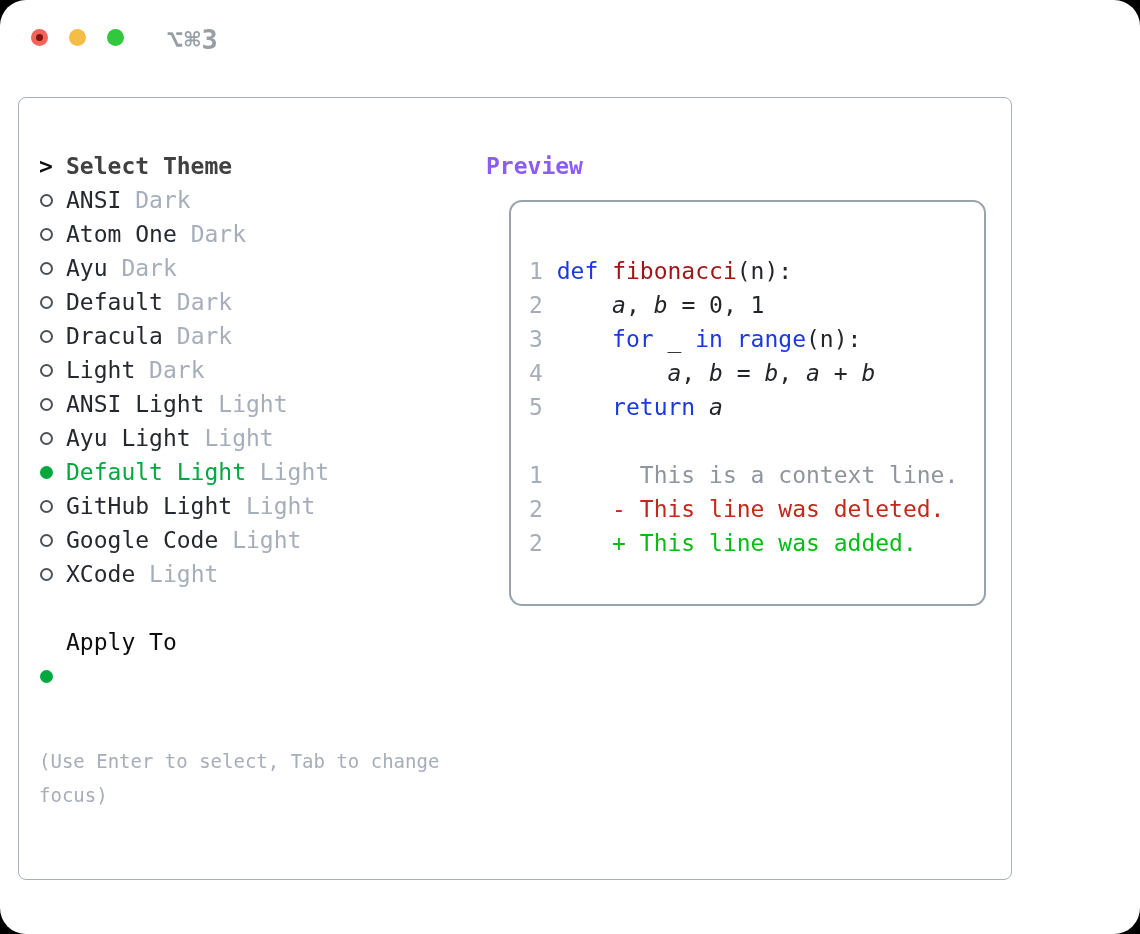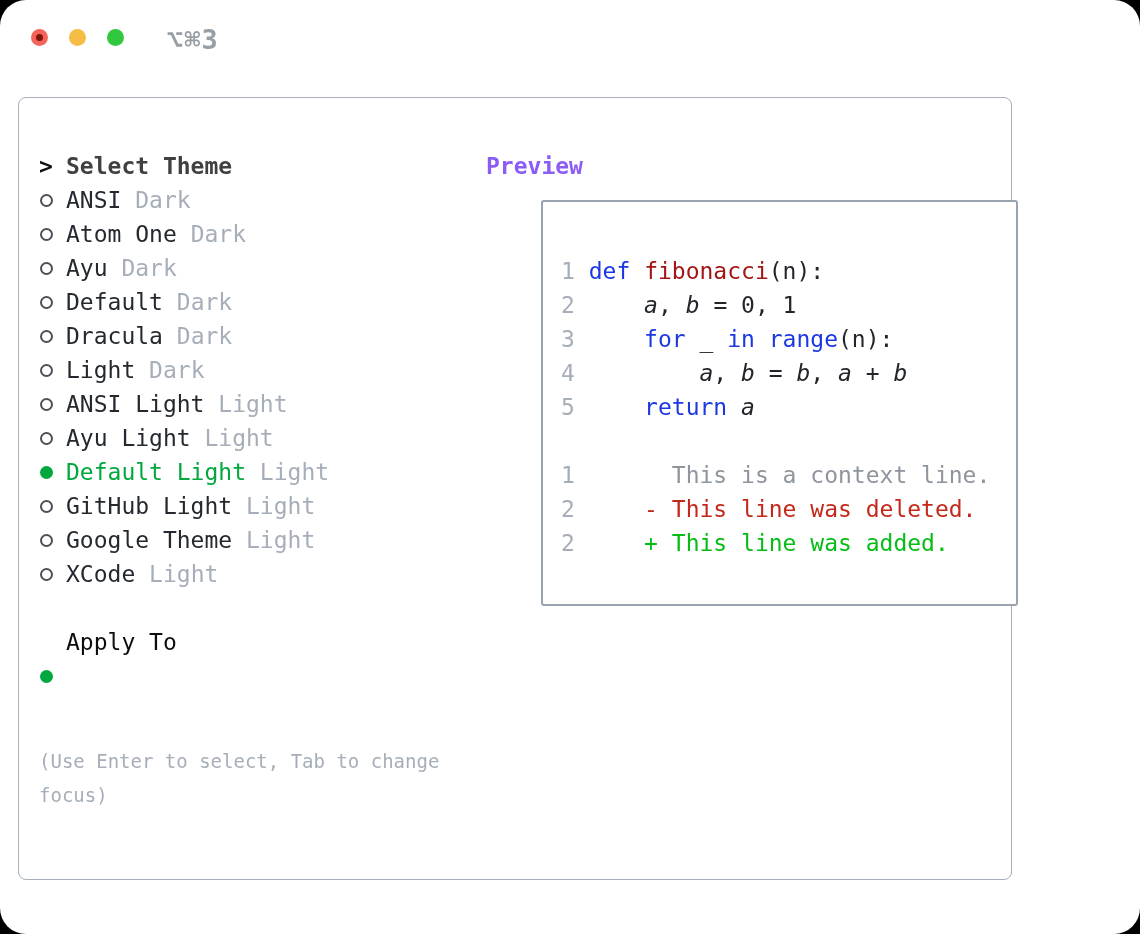--- a/index.html
+++ b/index.html
@@ -39,21 +39,21 @@
   .spacer{height:34px;}
   .hint{
     position:absolute;left:20px;top:646px;width:420px;
     font-size:19px;line-height:34px;color:var(--muted,#a6aeb9);
   }
   
   .preview-title{position:absolute;left:467px;top:51px;font-size:23px;line-height:34px;font-weight:bold;color:#8b5cf6;}
   .preview-box{
     position:absolute;left:490px;top:102px;width:477px;height:406px;
     border:2px solid var(--box-border,#99a3ae);
-    border-radius:3px;background:#fff;margin-left:32px;
+    border-radius:13px;background:#fff;
   }
   .codepane{position:absolute;left:18px;top:52px;margin:0;font-size:23px;line-height:34px;white-space:pre;font-family:inherit;}
   .lineno{color:var(--muted,#a6aeb9);}
   .kw{color:var(--kw,#1c38e2);}
   .fn{color:var(--fn,#a31515);}
   .var{font-style:italic;}
   .context{color:var(--ctx,#8e959d);}
   .deleted{color:var(--dred,#c4281a);}
   .added{color:var(--dgreen,#06bd16);}
 </style>
@@ -83,21 +83,21 @@
           <div class="row"><span class="marker"><span class="circle"></span></span><span class="iname">ANSI</span><span class="variant"> Dark</span></div>
           <div class="row"><span class="marker"><span class="circle"></span></span><span class="iname">Atom One</span><span class="variant"> Dark</span></div>
           <div class="row"><span class="marker"><span class="circle"></span></span><span class="iname">Ayu</span><span class="variant"> Dark</span></div>
           <div class="row"><span class="marker"><span class="circle"></span></span><span class="iname">Default</span><span class="variant"> Dark</span></div>
           <div class="row"><span class="marker"><span class="circle"></span></span><span class="iname">Dracula</span><span class="variant"> Dark</span></div>
           <div class="row"><span class="marker"><span class="circle"></span></span><span class="iname">Light</span><span class="variant"> Dark</span></div>
           <div class="row"><span class="marker"><span class="circle"></span></span><span class="iname">ANSI Light</span><span class="variant"> Light</span></div>
           <div class="row"><span class="marker"><span class="circle"></span></span><span class="iname">Ayu Light</span><span class="variant"> Light</span></div>
           <div class="row"><span class="marker"><span class="circle on"></span></span><span class="iname sel">Default Light</span><span class="variant"> Light</span></div>
           <div class="row"><span class="marker"><span class="circle"></span></span><span class="iname">GitHub Light</span><span class="variant"> Light</span></div>
-          <div class="row"><span class="marker"><span class="circle"></span></span><span class="iname">Google Theme</span><span class="variant"> Light</span></div>
+          <div class="row"><span class="marker"><span class="circle"></span></span><span class="iname">Google Code</span><span class="variant"> Light</span></div>
           <div class="row"><span class="marker"><span class="circle"></span></span><span class="iname">XCode</span><span class="variant"> Light</span></div>
         </div>
       <div class="spacer"></div>
       <div class="row">
         <span class="marker"></span><span class="subhdr">Apply To</span>
       </div>
       <div id="apply-list">
           <div class="row"><span class="marker"><span class="circle on"></span></span></div>
         </div>
     </div>

